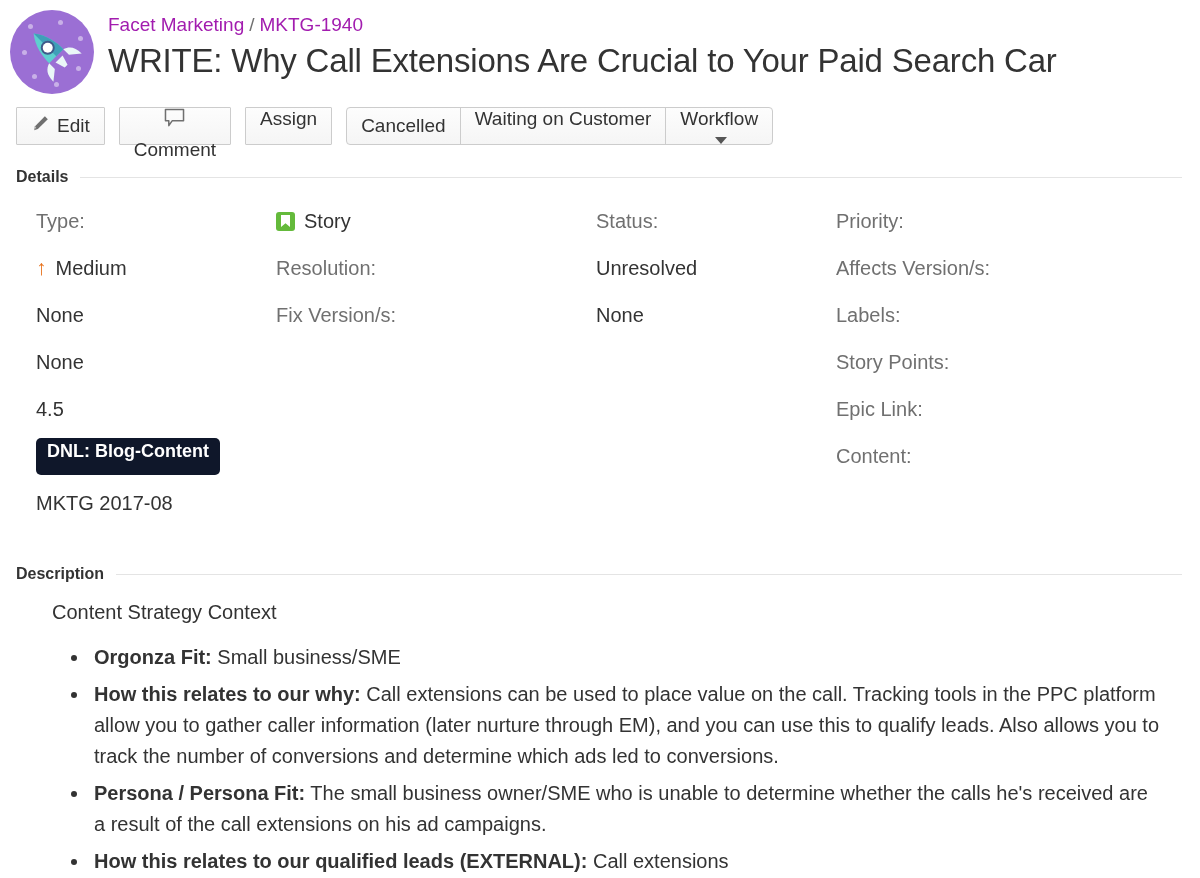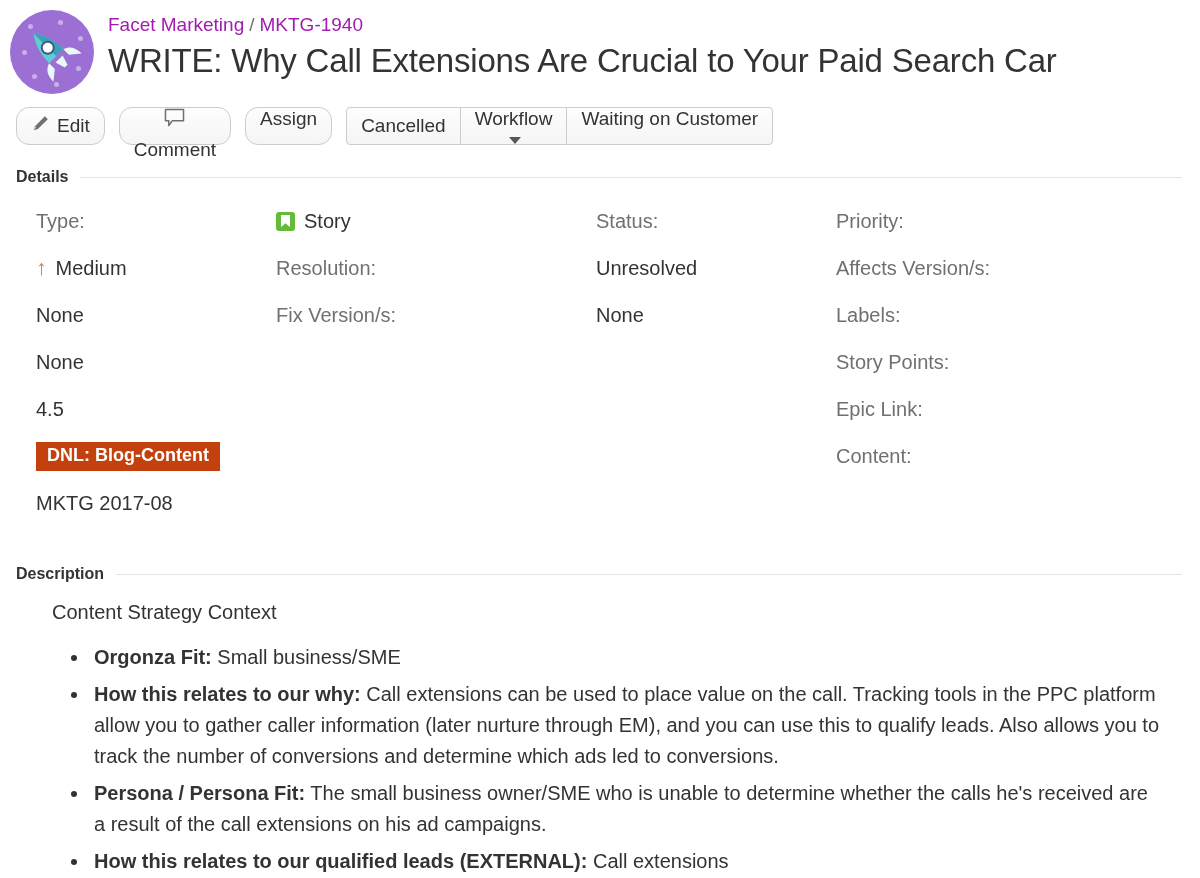--- a/index.html
+++ b/index.html
@@ -83,21 +83,21 @@
     height: 38px;
     box-sizing: border-box;
     display: inline-flex;
     align-items: center;
     gap: 7px;
     padding: 0 14px;
     font-size: 19px;
     color: #333333;
     background: linear-gradient(to bottom, #fdfdfd 0%, #f5f5f5 100%);
     border: 1px solid #cccccc;
-    border-radius: 13px;
+    border-radius: 1px;
     cursor: pointer;
     white-space: nowrap;
     font-family: "Liberation Sans", sans-serif;
   }
   .btn + .btn { margin-left: 14px; flex-direction: column; }
   .btn-group { display: inline-flex; }
   .btn-group .btn { border-radius: 0; margin-left: -1px; }
   .btn-group .btn:first-child { border-radius: 4px 0 0 4px; margin-left: 14px; }
   .btn-group .btn:last-child  { border-radius: 0 4px 4px 0; }
   .caret {
@@ -186,26 +186,26 @@
     letter-spacing: 0.6px;
     padding: 3px 9px 4px;
     border-radius: 4px;
     line-height: 1;
   }
   .view-wf { color: #333333; margin-left: 9px; }
   .view-wf a { color: #3b73af; text-decoration: none; }
 
   .epic-lozenge {
     display: inline-block;
-    background: #c2410c;
+    background: #0f172a;
     color: #ffffff;
     font-size: 18px;
     font-weight: bold;
-    padding: 3px 11px 4px;
-    border-radius: 0;
+    padding: 3px 11px 12px;
+    border-radius: 5px;
     line-height: 1.2;
     text-decoration: none;
   }
 
   
   .description {
     margin: 14px 0 0 0;
     padding-left: 52px;
     font-size: 20px;
     line-height: 31px;
@@ -279,25 +279,25 @@
 
   <button class="btn">
     <span>Assign</span>
   </button>
 
   <div class="btn-group">
     <button class="btn">
       <span>Cancelled</span>
     </button>
     <button class="btn">
+      <span>Waiting on Customer</span>
+    </button>
+    <button class="btn">
       <span>Workflow</span>
       <span class="caret"></span>
-    </button>
-    <button class="btn">
-      <span>Waiting on Customer</span>
     </button>
   </div>
 </div>
 
 <div class="section-head">
   <span class="label">Details</span>
   <span class="rule"></span>
 </div>
 
 <div class="details">

